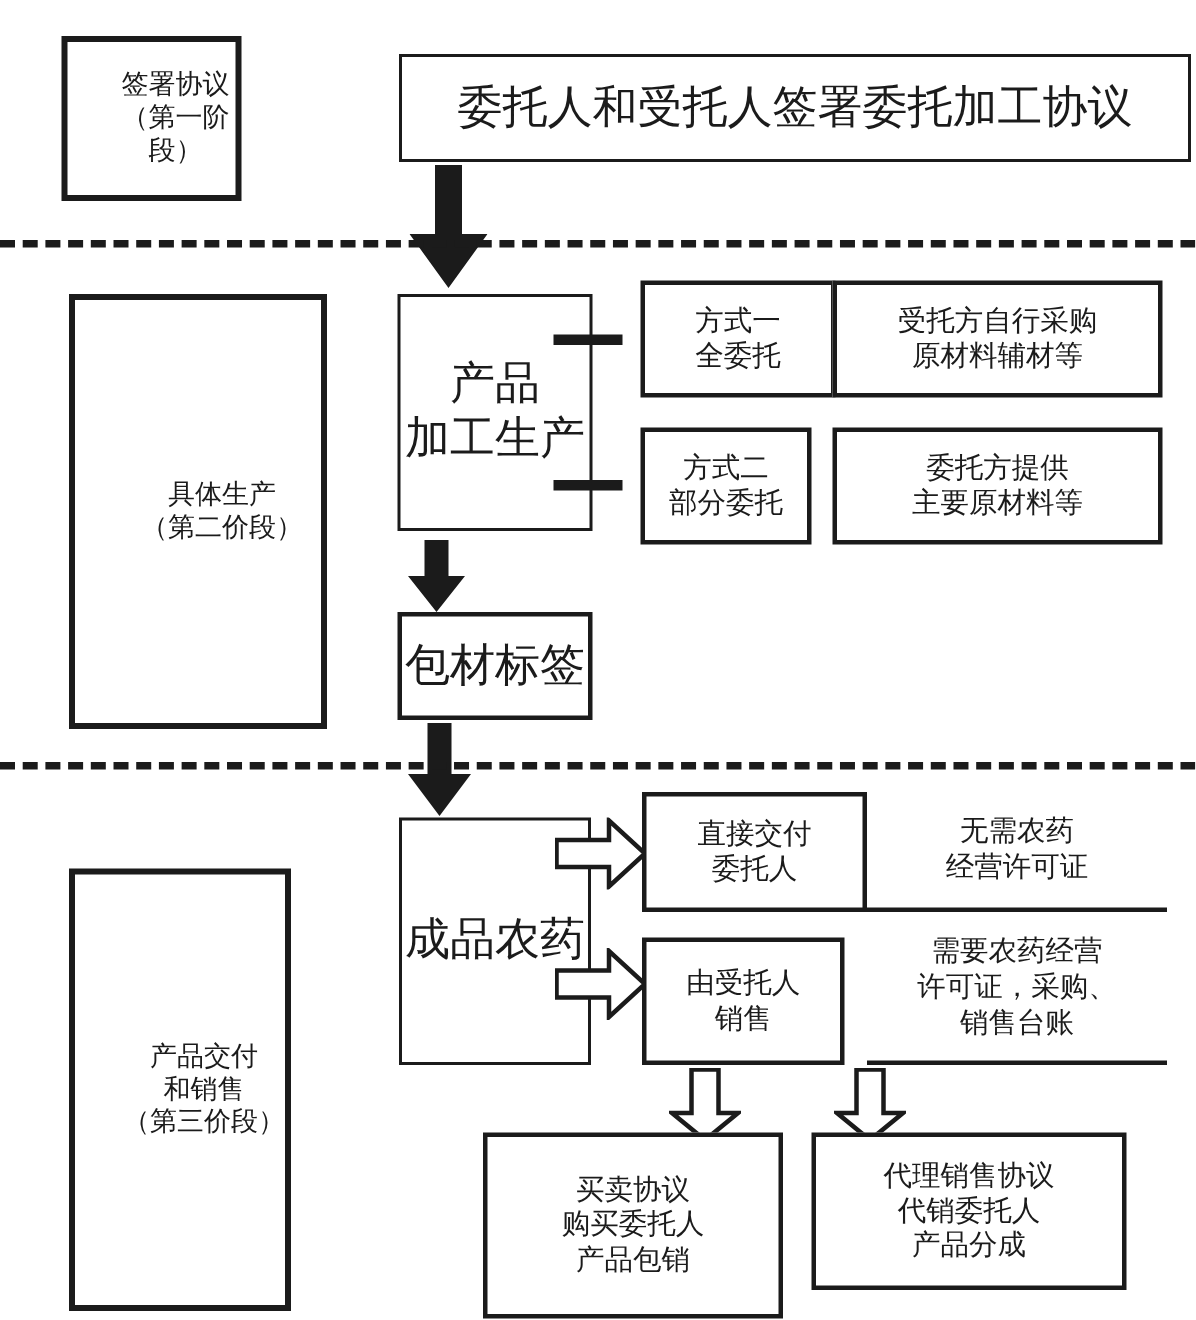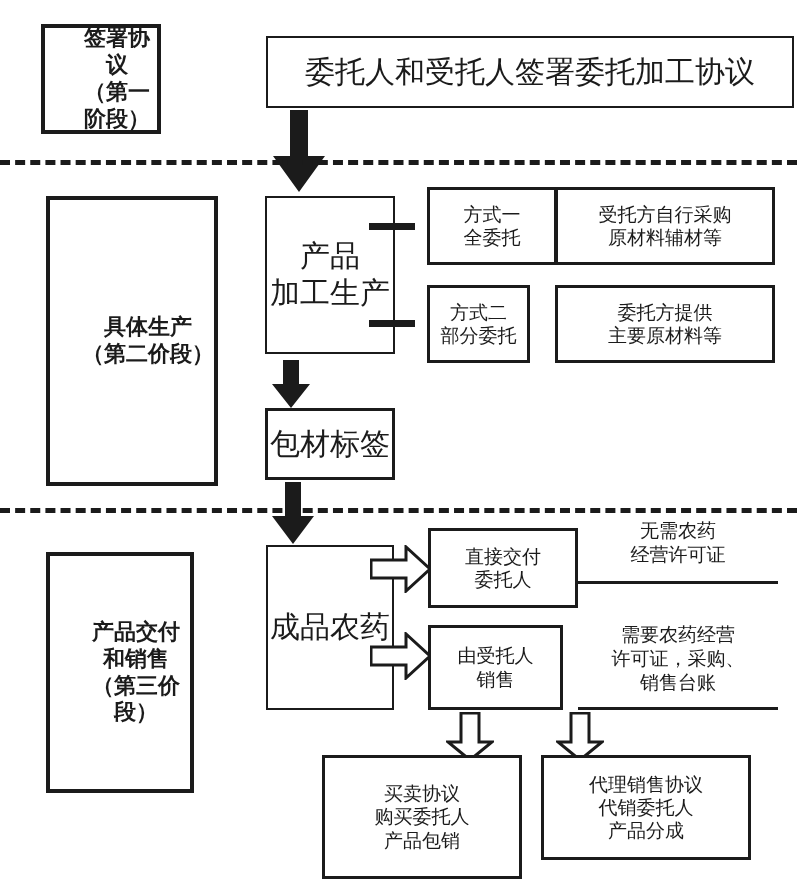--- a/index.html
+++ b/index.html
@@ -37,22 +37,22 @@
   }
   .box-thin {
     border: 2px solid #1b1b1b;
   }
   .box-med {
     border: 3px solid #1b1b1b;
   }
 
   
   .stage-label {
-    font-size: 22px;
-    font-weight: 700;
+    font-size: 18px;
+    font-weight: 400;
     letter-spacing: 0px;
     padding-left: 32px;
   }
 
   
   .note {
     position: absolute;
     box-sizing: border-box;
     display: flex;
     align-items: center;
@@ -115,62 +115,62 @@
 加工生产</div>
 
   <div class="hconn" style="left:369px; top:223px; width:46px;"></div>
   <div class="hconn" style="left:369px; top:320px; width:46px;"></div>
 
   <div class="box box-med fs27" style="left:427px; top:187px; width:130px; height:78px;">方式一
 全委托</div>
   <div class="box box-med fs27" style="left:555px; top:187px; width:220px; height:78px;">受托方自行采购
 原材料辅材等</div>
 
-  <div class="box box-med fs27" style="left:427px; top:285px; width:103px; height:78px;">方式二
+  <div class="box box-med fs27" style="left:427px; top:285px; width:114px; height:78px;">方式二
 部分委托</div>
   <div class="box box-med fs27" style="left:555px; top:285px; width:220px; height:78px;">委托方提供
 主要原材料等</div>
 
   <div class="arrow" style="left:272px; top:360px;">
     <svg width="38" height="48" viewBox="0 0 38 48">
       <polygon points="11,0 27,0 27,24 38,24 19,48 0,24 11,24" fill="#1b1b1b"></polygon>
     </svg>
   </div>
 
   <div class="box box-med fs30" style="left:225px; top:408px; width:130px; height:72px;">包材标签</div>
 
   <div class="arrow" style="left:272px; top:482px;">
     <svg width="42" height="62" viewBox="0 0 42 62">
       <polygon points="13,0 29,0 29,34 42,34 21,62 0,34 13,34" fill="#1b1b1b"></polygon>
     </svg>
   </div>
 
   <div class="divider" style="top:508px;"></div>
 
-  <div class="box box-thick stage-label" style="left:46px; top:552px; width:148px; height:241px;">产品交付
+  <div class="box box-thick stage-label" style="left:46px; top:579px; width:148px; height:295px;">产品交付
 和销售
 （第三价段）</div>
 
   <div class="box box-thin fs30" style="left:226px; top:545px; width:128px; height:165px;">成品农药</div>
 
   <div class="arrow" style="left:370px; top:545px;">
     <svg width="62" height="48" viewBox="0 0 62 48">
       <polygon points="1,15 36,15 36,2 60,24 36,46 36,33 1,33" fill="#ffffff" stroke="#1b1b1b" stroke-width="3" stroke-linejoin="miter"></polygon>
     </svg>
   </div>
 
   <div class="arrow" style="left:370px; top:632px;">
     <svg width="62" height="48" viewBox="0 0 62 48">
       <polygon points="1,15 36,15 36,2 60,24 36,46 36,33 1,33" fill="#ffffff" stroke="#1b1b1b" stroke-width="3" stroke-linejoin="miter"></polygon>
     </svg>
   </div>
 
   <div class="box box-med fs27" style="left:428px; top:528px; width:150px; height:80px;">直接交付
 委托人</div>
-  <div class="note fs27" style="left:578px; top:504px; width:200px; height:80px;">无需农药
+  <div class="note fs27" style="left:578px; top:528px; width:200px; height:80px;">无需农药
 经营许可证</div>
 
   <div class="box box-med fs27" style="left:428px; top:625px; width:135px; height:85px;">由受托人
 销售</div>
   <div class="note fs27" style="left:578px; top:611px; width:200px; height:99px;">需要农药经营
 许可证，采购、
 销售台账</div>
 
   <div class="arrow" style="left:446px; top:712px;">
     <svg width="48" height="50" viewBox="0 0 48 50">

